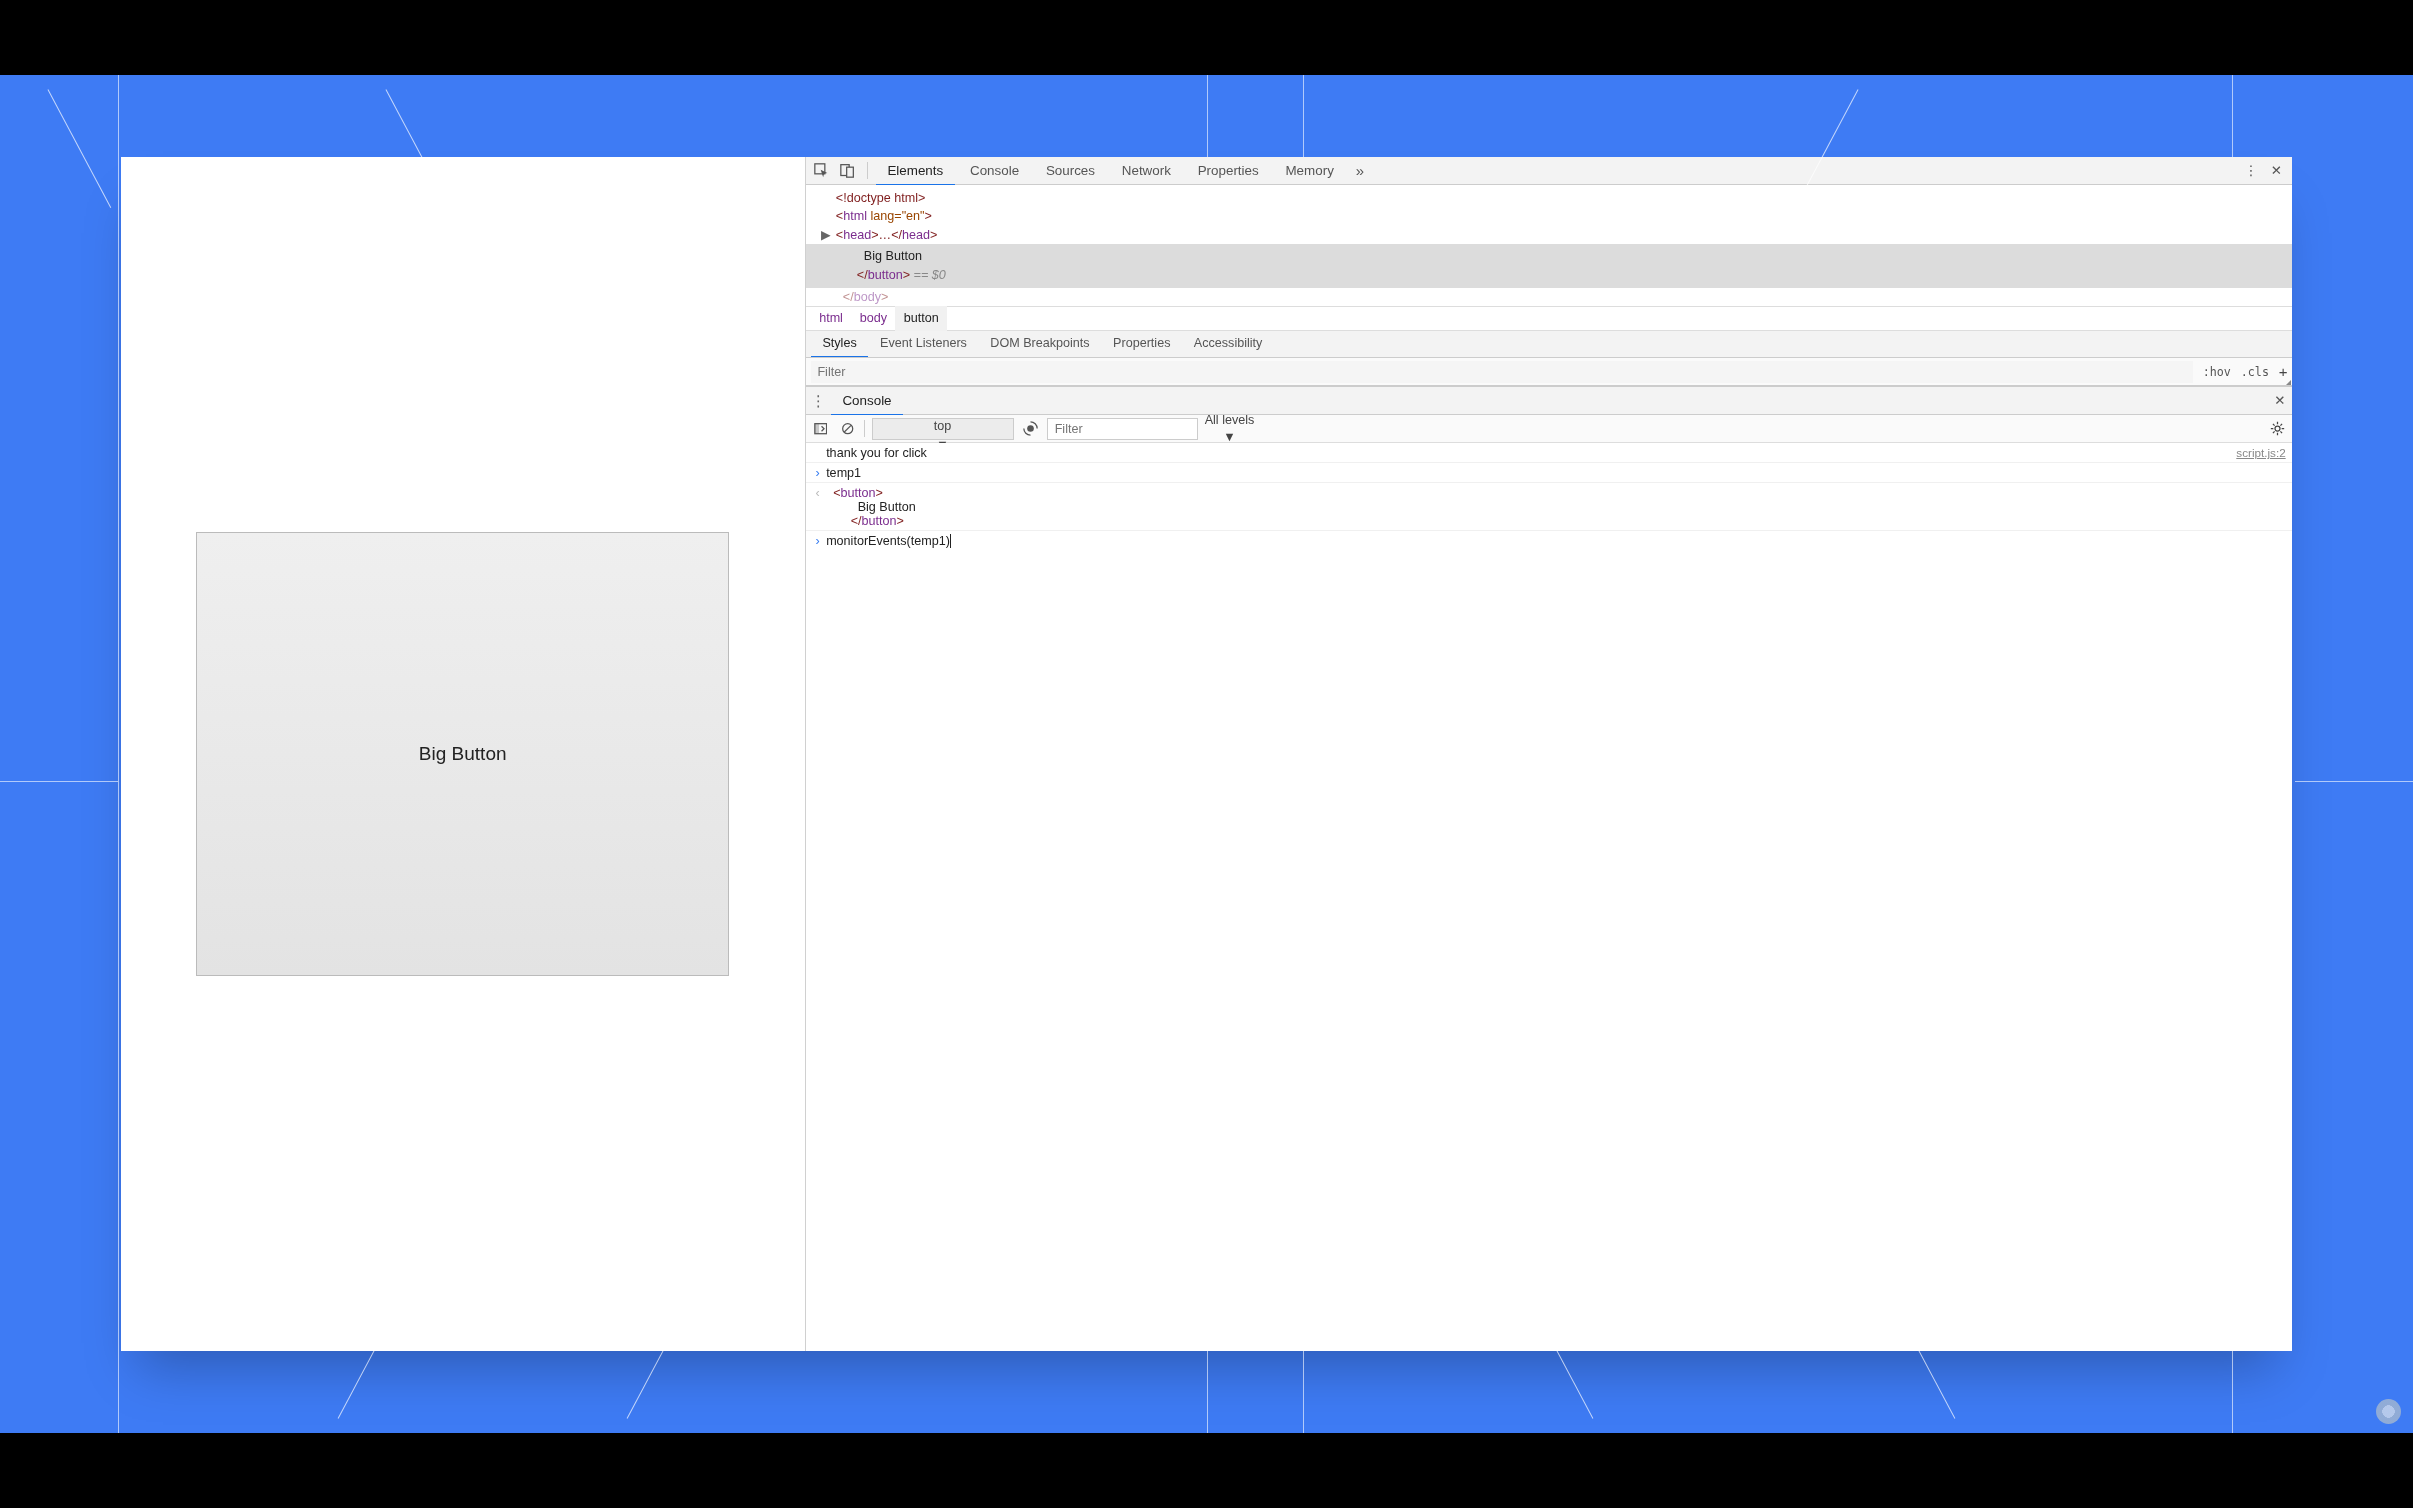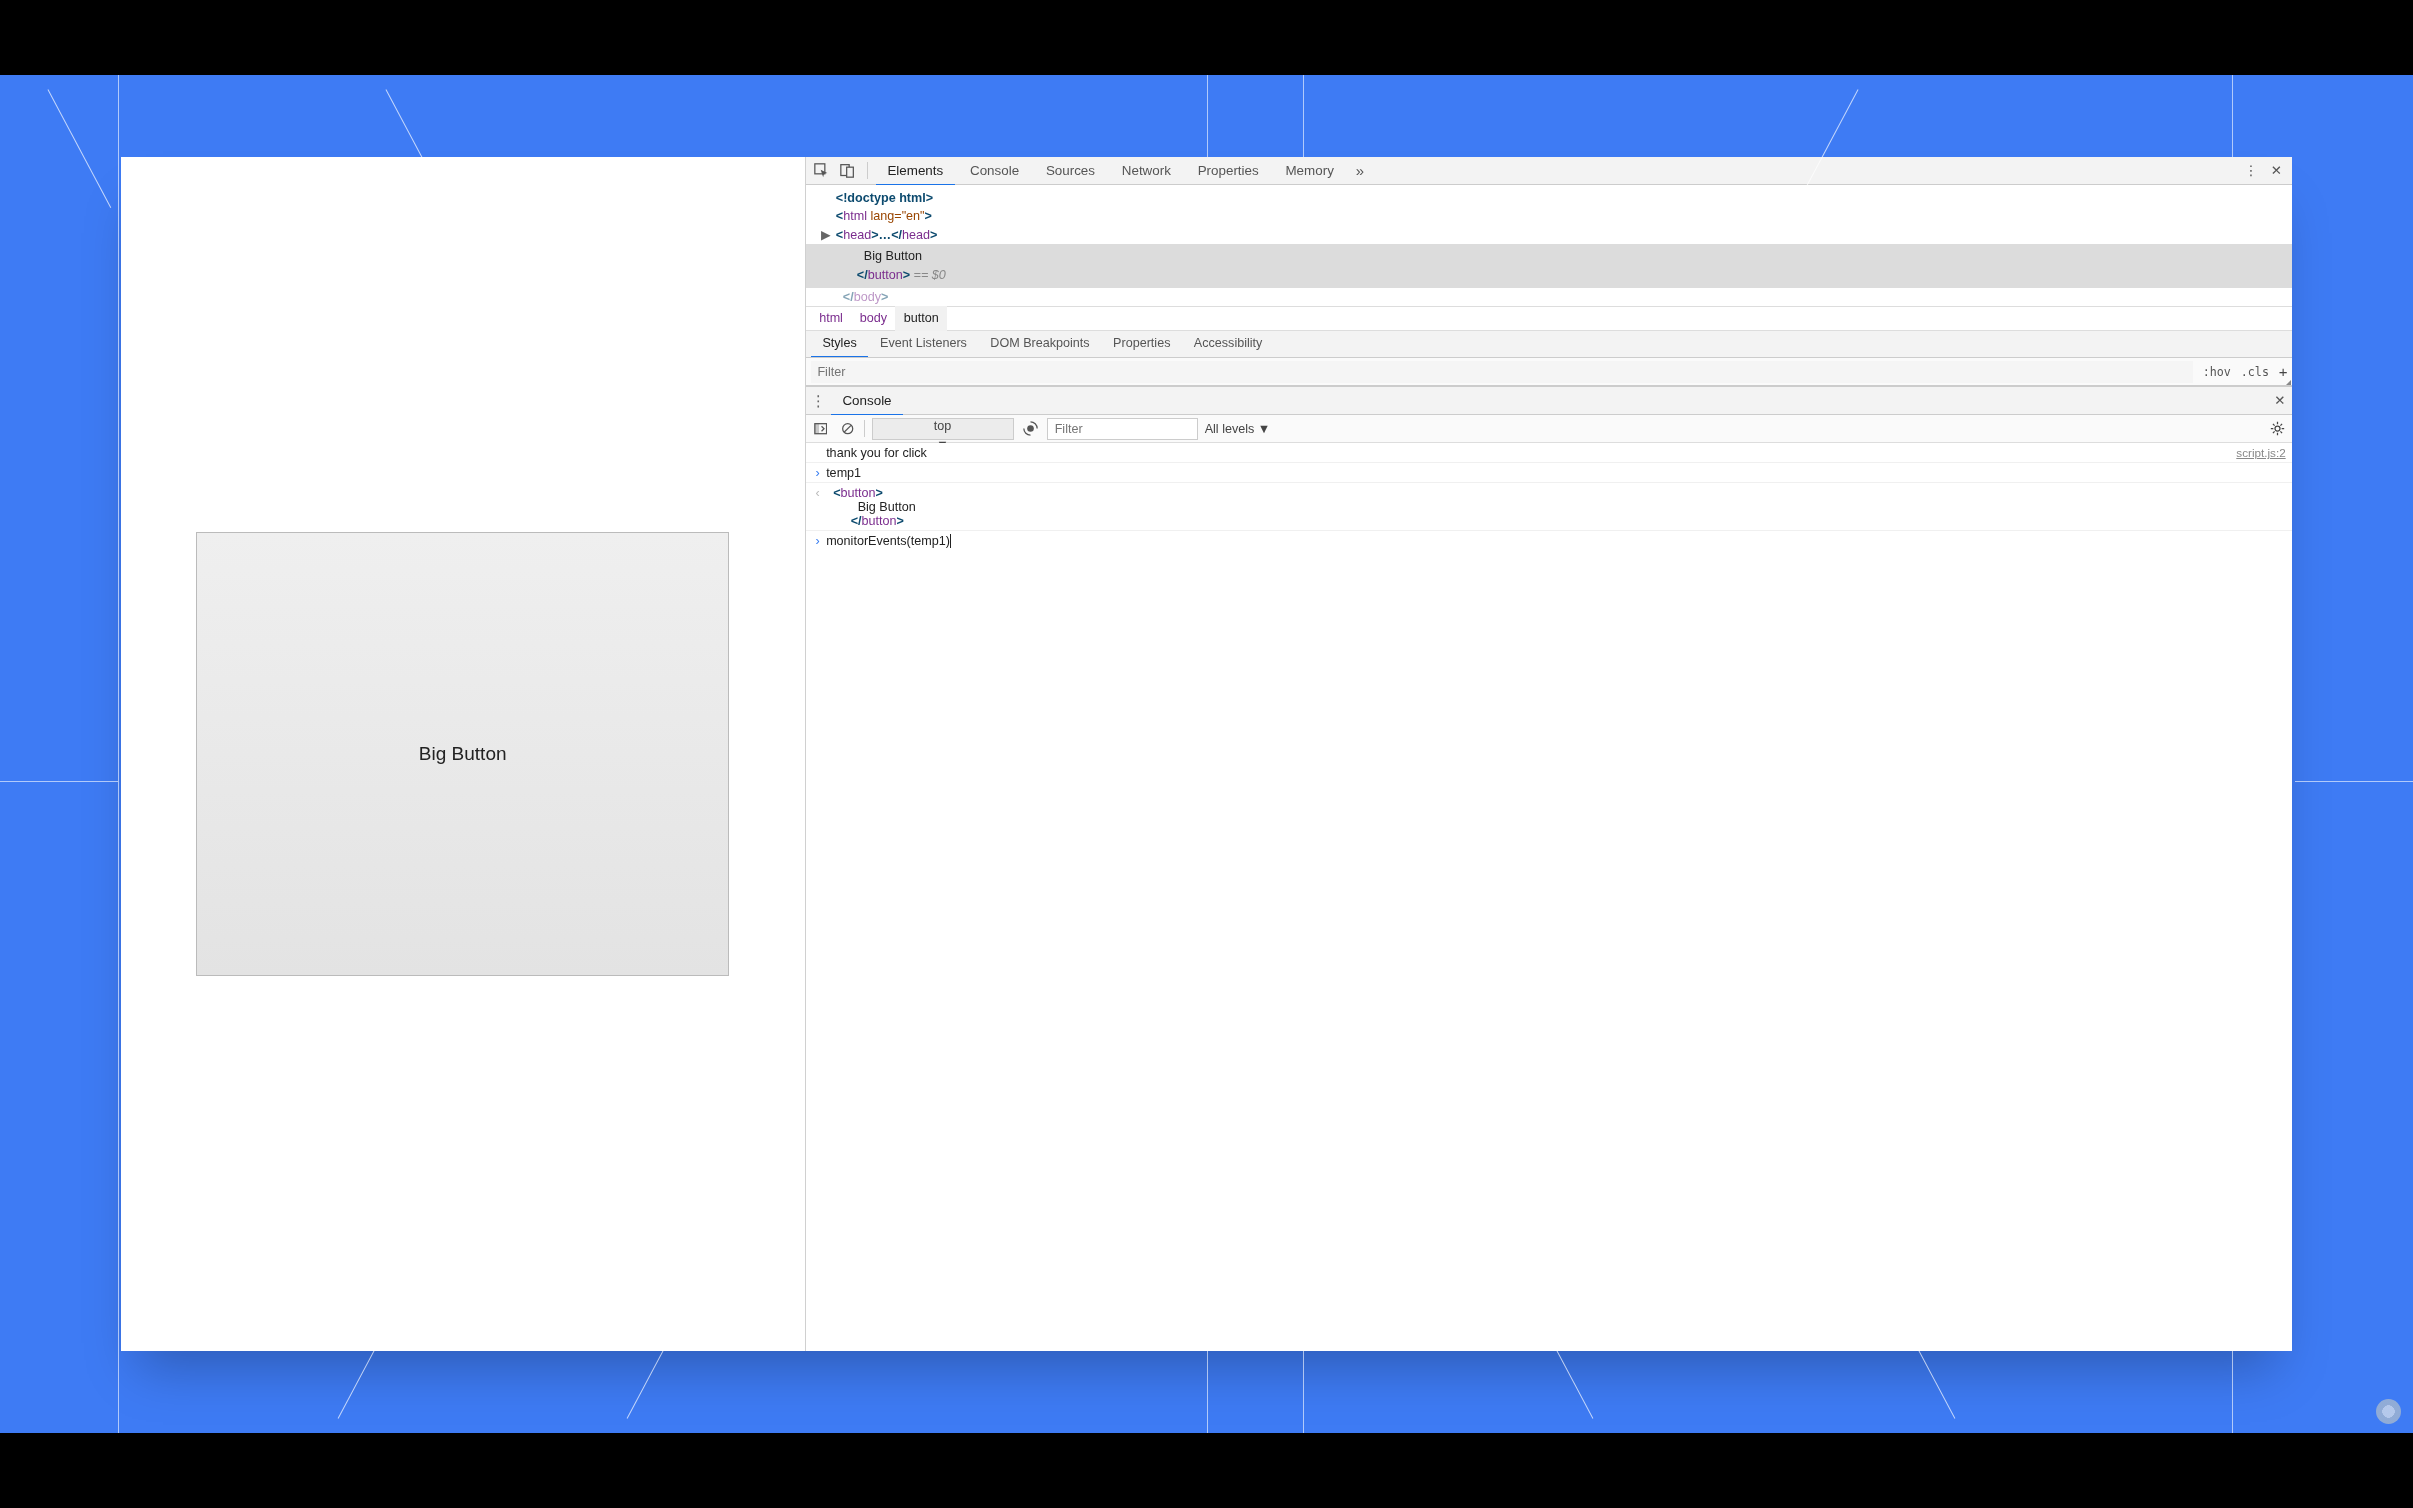--- a/index.html
+++ b/index.html
@@ -44,21 +44,21 @@
 .dt-tabs .sep { width:0.8px; height:17px; background:#ccc; margin:0 5px; }
 .dt-tab { padding:0 11.7px; height:28.5px; display:flex; align-items:center; color:#555; font-size:13.4px; border-bottom:1.7px solid transparent; }
 .dt-tab.active { color:#222; border-bottom:1.7px solid #1a73e8; }
 .dt-tabs .spacer { flex:1; }
 
 .dom { background:#fff; font-family: Menlo, Consolas, monospace; font-size:12.6px; line-height:18.4px; padding:3.4px 0 0 0; overflow:hidden; }
 .dom .line { padding-left:11.7px; white-space:pre; }
 .dom .selected { background:#dcdcdc; padding:3.4px 0 3.4px 0; }
 .dom .selected .line { padding-left:11.7px; }
 .dom .ellipsis-gutter { display:inline-block; width:18.4px; text-align:left; color:#888; }
-.punct { color:#0c4a6e;font-weight:bold; }
+.punct { color:#7f1d1d; }
 .tag { color:#7b2d8e; }
 .attr { color:#994500; }
 .txt { color:#222; }
 .rer { color:#888; font-style:italic; }
 .tri { color:#666; display:inline-block; width:10px; }
 
 .crumbs { display:flex; align-items:center; height:25px; border-top:0.8px solid #ddd; border-bottom:0.8px solid #ddd; background:#fff; font-size:12.6px; padding-left:5px; gap:0; }
 .crumb { padding:0 8.4px; color:#7b2d8e; height:25px; display:flex; align-items:center; }
 .crumb.active { background:#f1f1f1; color:#222;}
 
@@ -75,21 +75,21 @@
 .drawer-head { display:flex; align-items:center; height:28.5px; background:#f3f3f3; border-top:0.8px solid #ccc; border-bottom:0.8px solid #ccc; }
 .drawer-head .kebab { width:25px; text-align:center; color:#666; font-size:15px;}
 .drawer-head .dtab { padding:0 11.7px; height:28.5px; display:flex; align-items:center; color:#222; font-size:13.4px; border-bottom:1.7px solid #1a73e8; }
 .drawer-head .spacer{flex:1;}
 .drawer-head .close{ width:25px; text-align:center; color:#555; font-size:13.4px;}
 
 .console-toolbar { display:flex; align-items:center; height:28.5px; border-bottom:0.8px solid #ddd; background:#fafafa; padding:0 5px; gap:6.7px;}
 .console-toolbar .ib { width:20px; height:20px; display:flex; align-items:center; justify-content:center; color:#555;}
 .ctx-select { display:flex; align-items:center; gap:5px; background:#ececec; border:0.8px solid #ccc; height:22px; padding:0 6.7px; color:#444; font-size:12.6px; min-width:142px; justify-content:space-between;flex-direction:column;}
 .console-toolbar input.cfilter { width:151px; height:22px; border:0.8px solid #ccc; padding:0 6.7px; font-size:12.6px; outline:none; background:#fff;}
-.levels { color:#444; font-size:12.6px; display:flex; align-items:center; gap:3.4px; }
+.levels { color:#444; font-size:12.6px; display:flex; align-items:center; gap:3.4px;flex-direction:column; }
 .console-toolbar .spacer{flex:1;}
 
 .console-body { flex:1; background:#fff; font-family: Menlo, Consolas, monospace; font-size:12.6px; overflow:auto;}
 .crow { display:flex; padding:2.5px 6.7px 2.5px 3.4px; border-bottom:0.8px solid #f0f0f0; align-items:flex-start;}
 .crow .gut { width:17px; text-align:center; color:#888; flex-shrink:0;}
 .crow .body { flex:1; white-space:pre; color:#222;}
 .crow .src { color:#888; text-decoration:underline; font-size:11.7px;}
 .crow.input .gut{ color:#367cf1; }
 .crow.output .gut{ color:#bbb; }
 .crow .blue{ color:#1155cc; }

